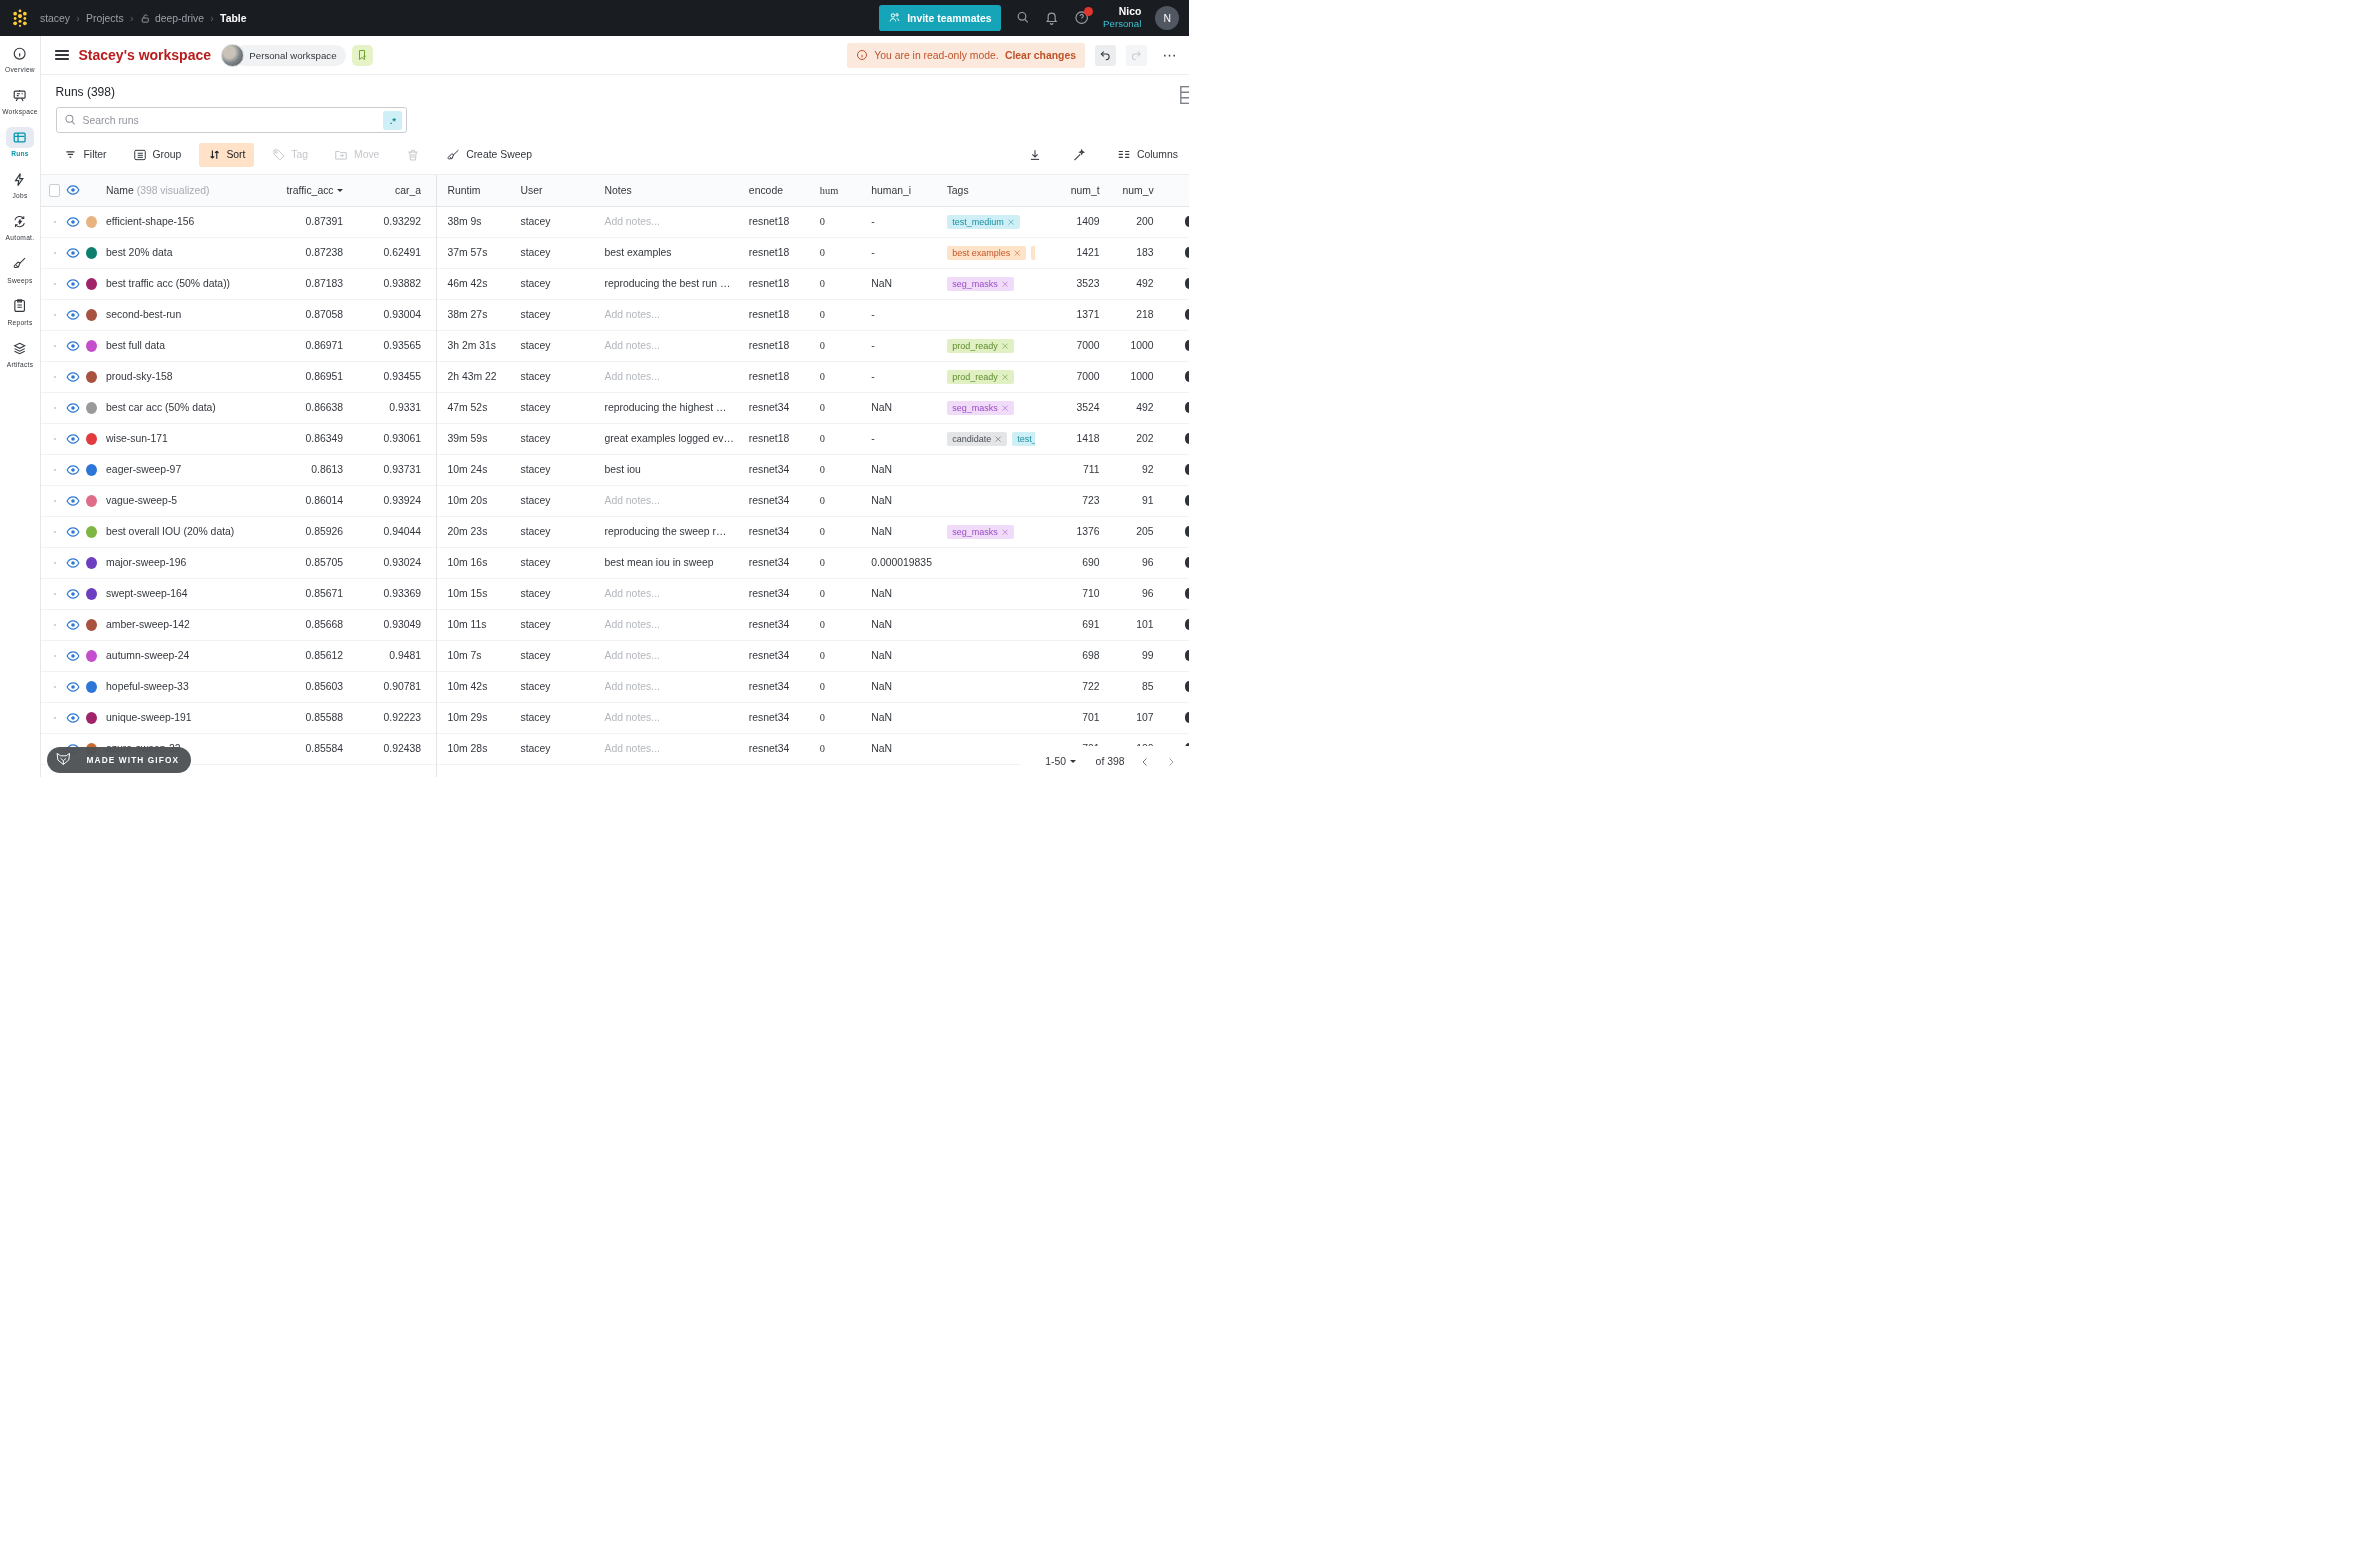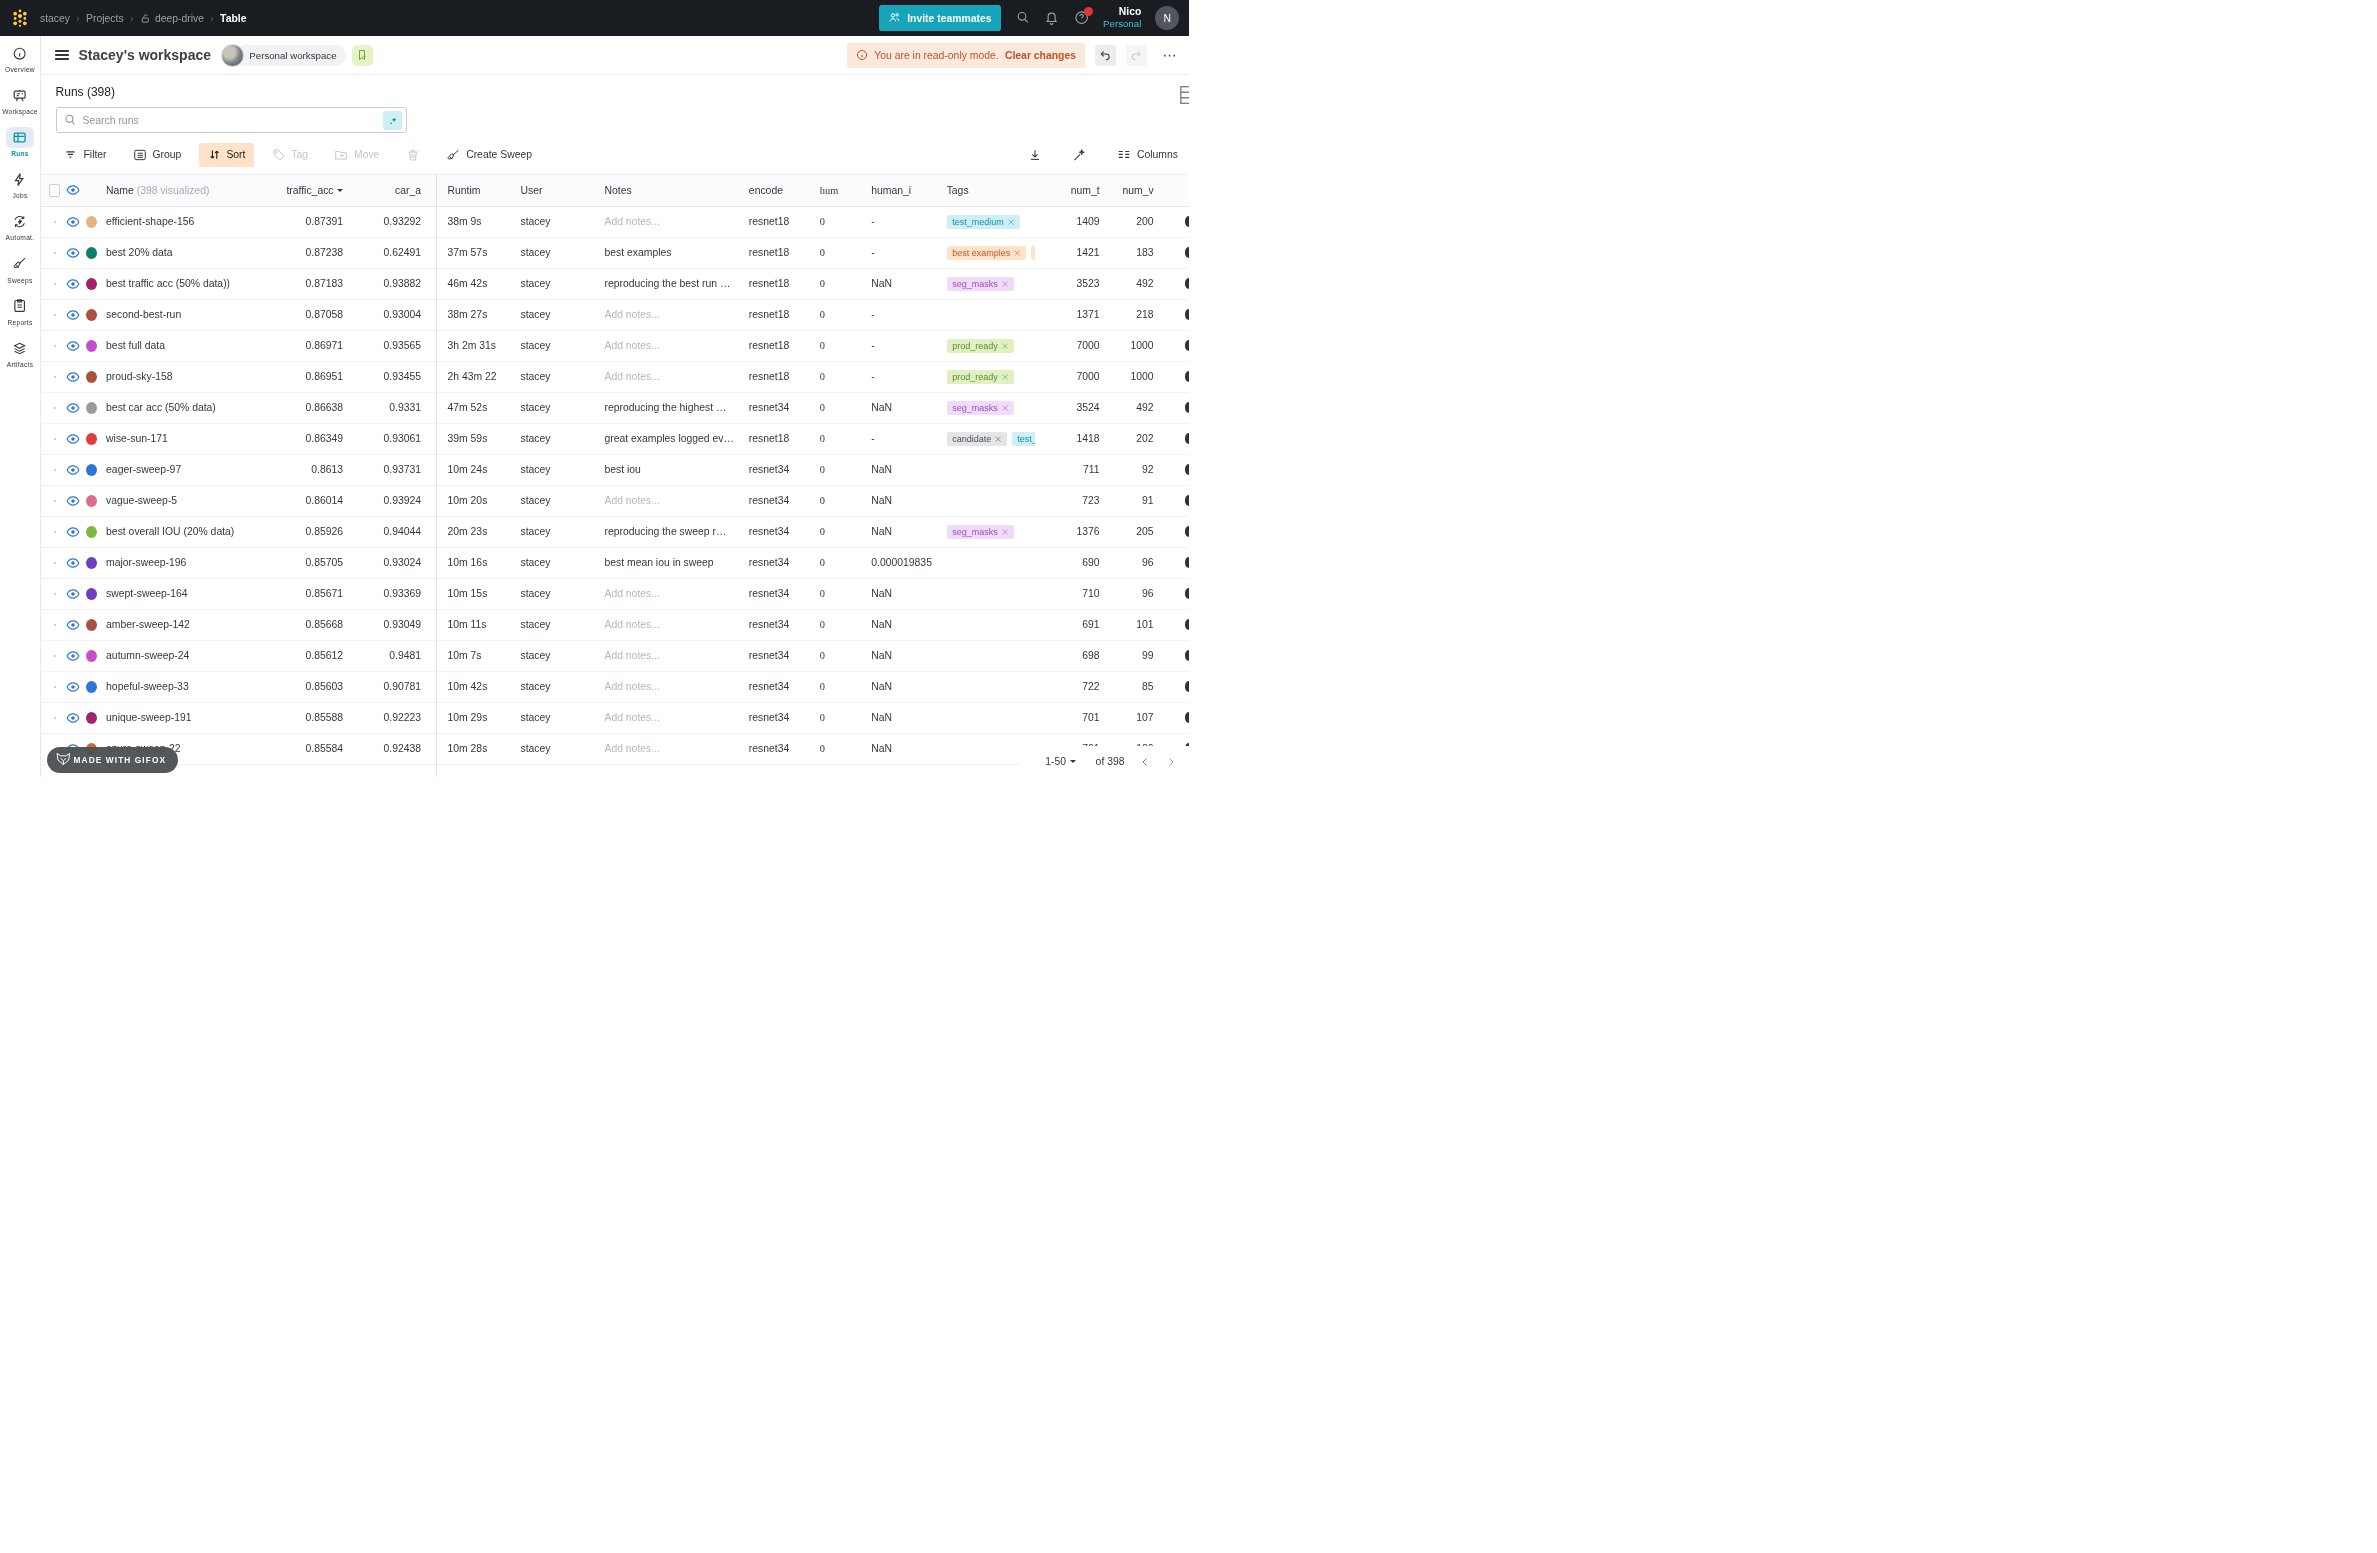--- a/index.html
+++ b/index.html
@@ -32,21 +32,21 @@
   .sb-item{display:flex;flex-direction:column;align-items:center;gap:2.1px;margin-bottom:12px;cursor:pointer;color:#33373d;}
   .sb-ic{width:28px;height:21px;display:flex;align-items:center;justify-content:center;border-radius:5.6px;}
   .sb-label{font-size:6.6px;letter-spacing:0.3px;color:#33373d;}
   .sb-item.active .sb-ic{background:#e5eaf3;color:#0097ab;}
   .sb-item.active .sb-label{color:#0097ab;font-weight:bold;}
   .content{flex:1;display:flex;flex-direction:column;position:relative;min-width:0;}
   
   .chead{height:38px;display:flex;align-items:center;padding:0 11px;border-bottom:0.7px solid #ededee;}
   .burger{width:14px;cursor:pointer;margin:0 9.7px 0 2.8px;}
   .burger i{display:block;height:1.4px;background:#33373d;margin:2.8px 0;border-radius:0.7px;}
-  .ws-title{font-size:14px;font-weight:bold;color:#404040;margin-right:9.7px;}
+  .ws-title{font-size:14px;font-weight:bold;color:#b91c1c;margin-right:9.7px;}
   .ws-ava{width:21px;height:21px;border-radius:50%;margin-right:-9.7px;z-index:2;
      background:radial-gradient(circle at 35% 35%,#c8c2b8 0 30%,#7d8489 55%,#4a4f54 100%);border:0.7px solid #d6d8da;}
   .ws-pill{height:21px;border-radius:10.4px;background:#f1f2f4;display:flex;align-items:center;
      padding:0 9.7px 0 15.3px;font-size:9.7px;color:#33373d;cursor:pointer;}
   .bm-btn{width:21px;height:21px;border-radius:4.9px;background:#e5f3c6;color:#70a52f;display:flex;
      align-items:center;justify-content:center;margin-left:5.6px;cursor:pointer;}
   .chead-right{margin-left:auto;display:flex;align-items:center;gap:10px;}
   .ro-banner{display:flex;align-items:center;gap:6.3px;background:#fbe9de;color:#bf5229;font-size:10.4px;
      height:25px;padding:0 9px;border-radius:2.8px;}
   .ro-banner b{cursor:pointer;}
@@ -107,21 +107,21 @@
   .tagx{opacity:.6;}
   .cutdot{position:absolute;right:-4.2px;top:9.7px;width:8.3px;height:10.4px;border-radius:50%;background:#2f3338;}
   
   .pagination{position:absolute;right:0;bottom:0;height:31px;background:#fff;display:flex;align-items:center;
      gap:14px;padding:0 12.5px 0 18px;font-size:10.4px;color:#33373d;z-index:5;}
   .pg-size{display:flex;align-items:center;background:none;border:none;font-family:inherit;font-size:10.4px;
      color:#33373d;cursor:pointer;}
   .pgbtn{color:#6f747b;cursor:pointer;}
   .pgbtn.next{color:#9a9fa6;}
   .gifox{position:absolute;left:5.6px;bottom:4.2px;height:26px;border-radius:13.2px;background:rgba(77,81,84,.96);
-     color:#fff;display:flex;align-items:center;gap:2px;padding:0 12px 0 8.3px;z-index:6;}
+     color:#fff;display:flex;align-items:center;gap:15px;padding:0 12px 0 8.3px;z-index:6;}
   .gifox span{font-size:8.3px;font-weight:bold;letter-spacing:1.1px;}
 </style>
 </head>
 <body>
 
 <header class="topnav">
   <div class="logo">
     <svg width="18" height="21" viewBox="0 0 26 30" fill="#FFCC33">
       <circle cx="6" cy="8" r="2.7"></circle>
         <circle cx="6" cy="15" r="2"></circle>

